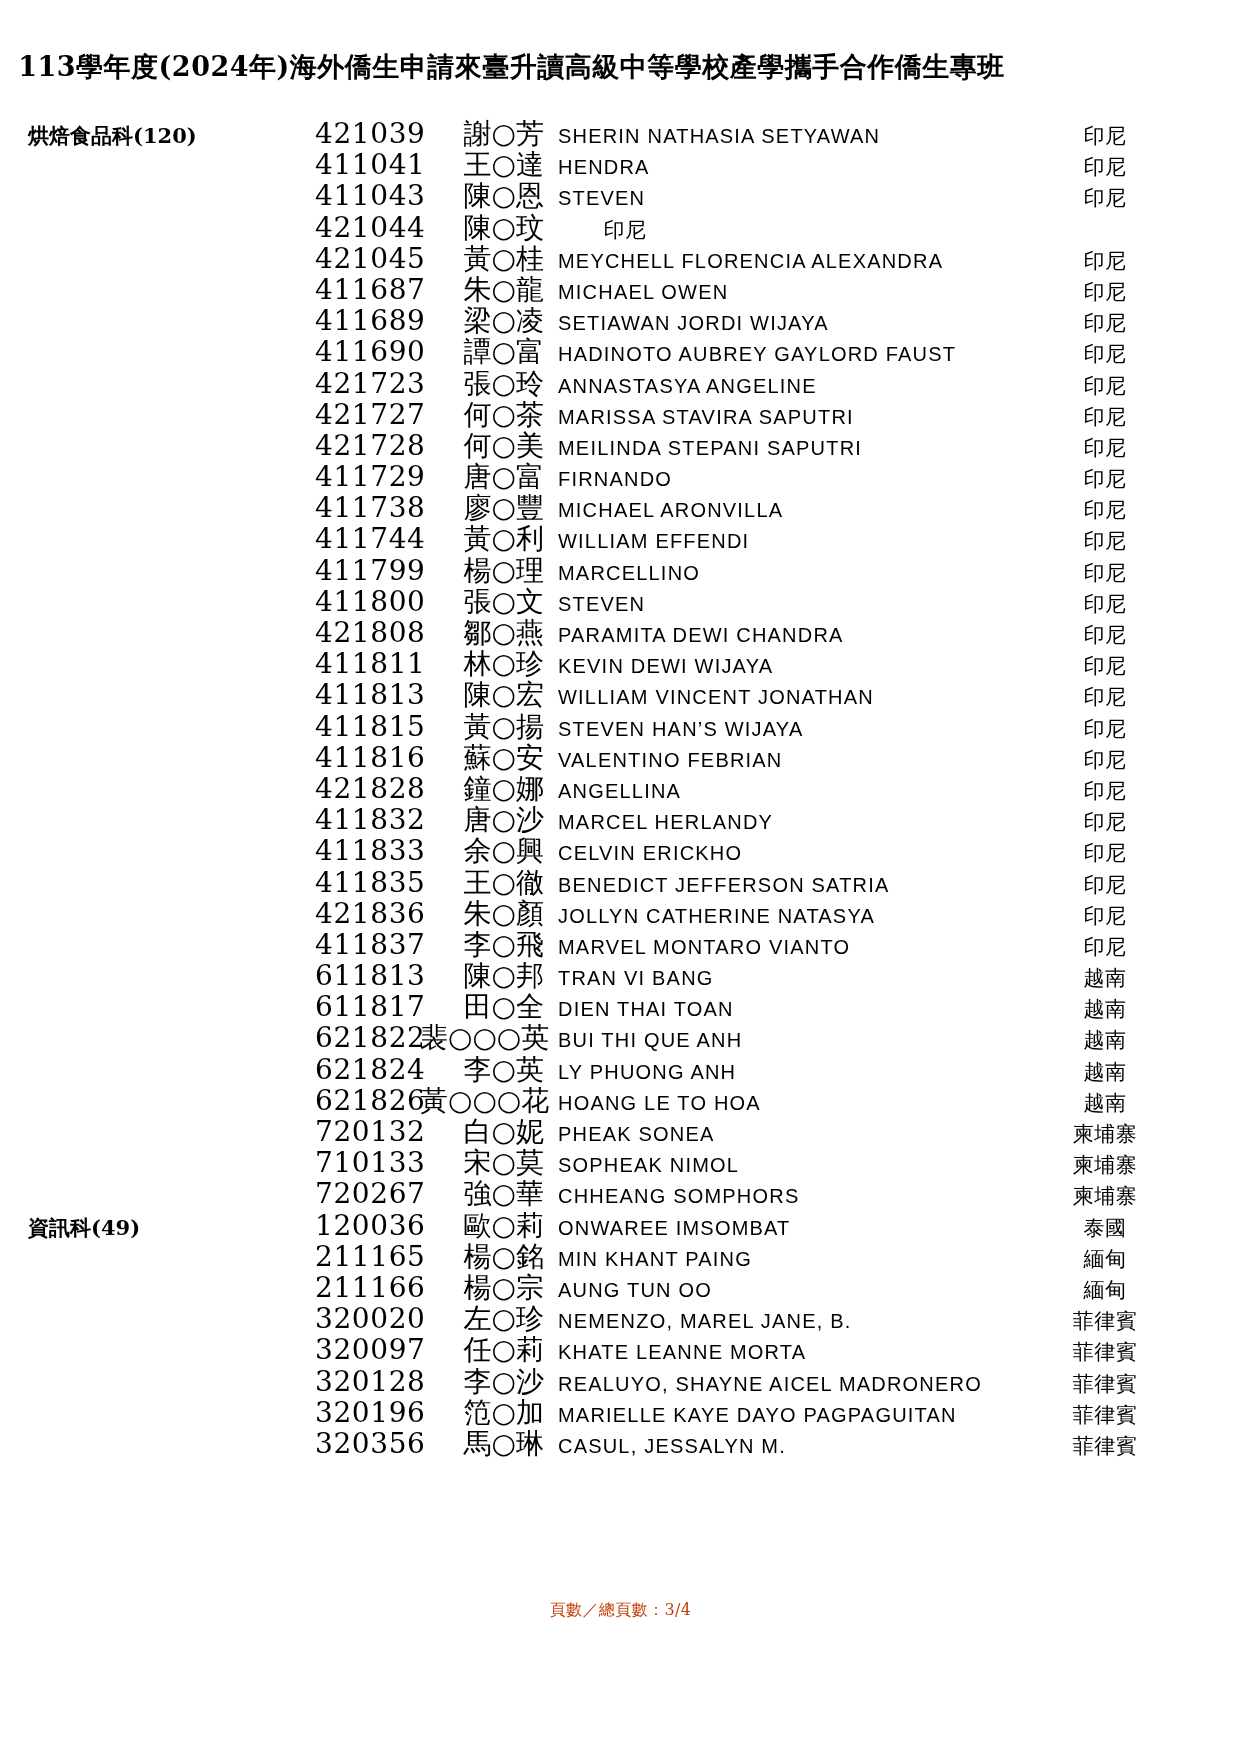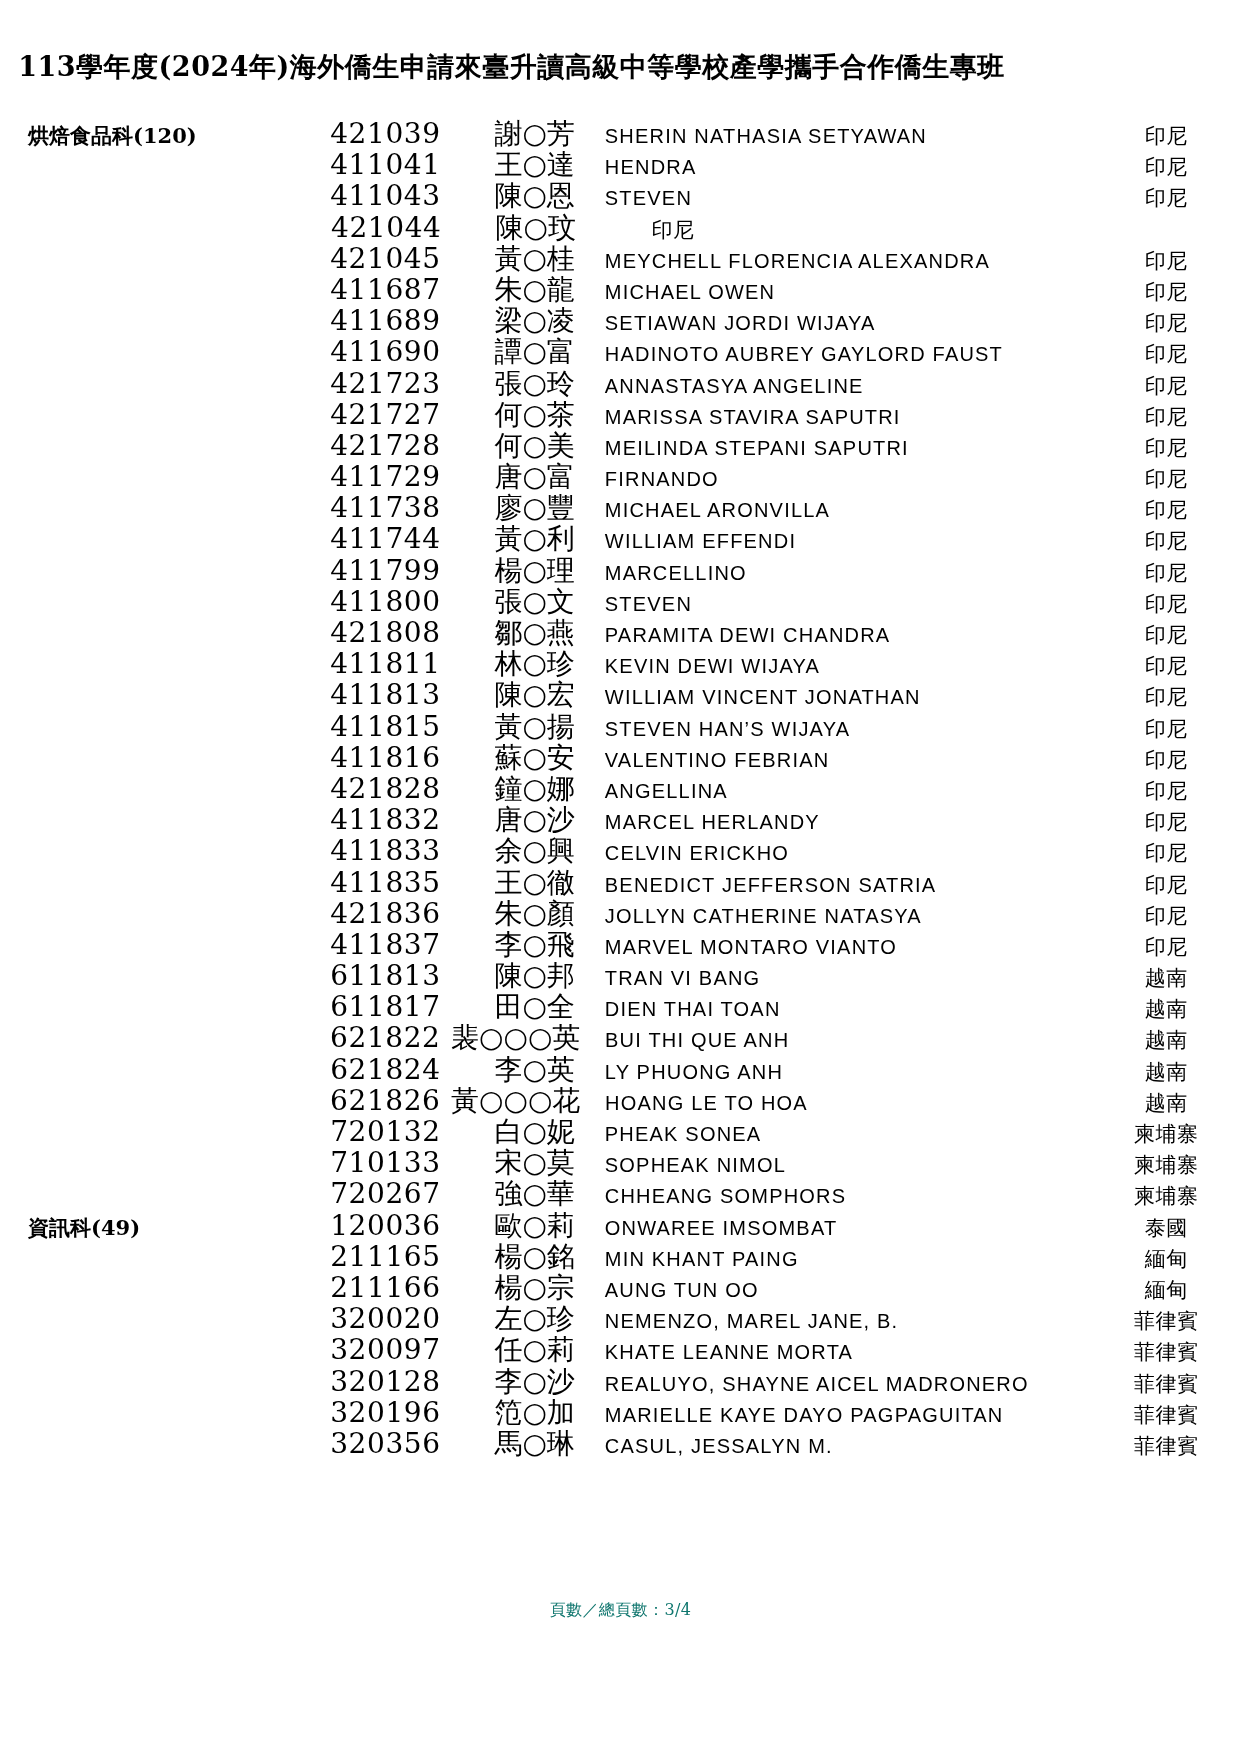--- a/index.html
+++ b/index.html
@@ -44,21 +44,20 @@
     top: 118px;
     left: 0;
     width: 1241px;
   }
   .row {
     display: flex;
     align-items: baseline;
     height: 31.2px;
     line-height: 31.2px;
     white-space: nowrap;
-    gap: 16px;
   }
   .cell {
     display: block;
     overflow: visible;
   }
 
   
   .c-category {
     width: 315px;
     padding-left: 28px;
@@ -107,21 +106,21 @@
 
   
   .page-footer {
     position: absolute;
     left: 0;
     top: 1600px;
     width: 1241px;
     text-align: center;
     font-family: "DejaVu Serif", "Liberation Serif", serif;
     font-size: 16px;
-    color: #0f766e;
+    color: #c2410c;
     letter-spacing: 0.4px;
   }
 </style>
 </head>
 <body>
 
 <div class="page">
 
   <div class="doc-title">113學年度(2024年)海外僑生申請來臺升讀高級中等學校產學攜手合作僑生專班</div>
 

